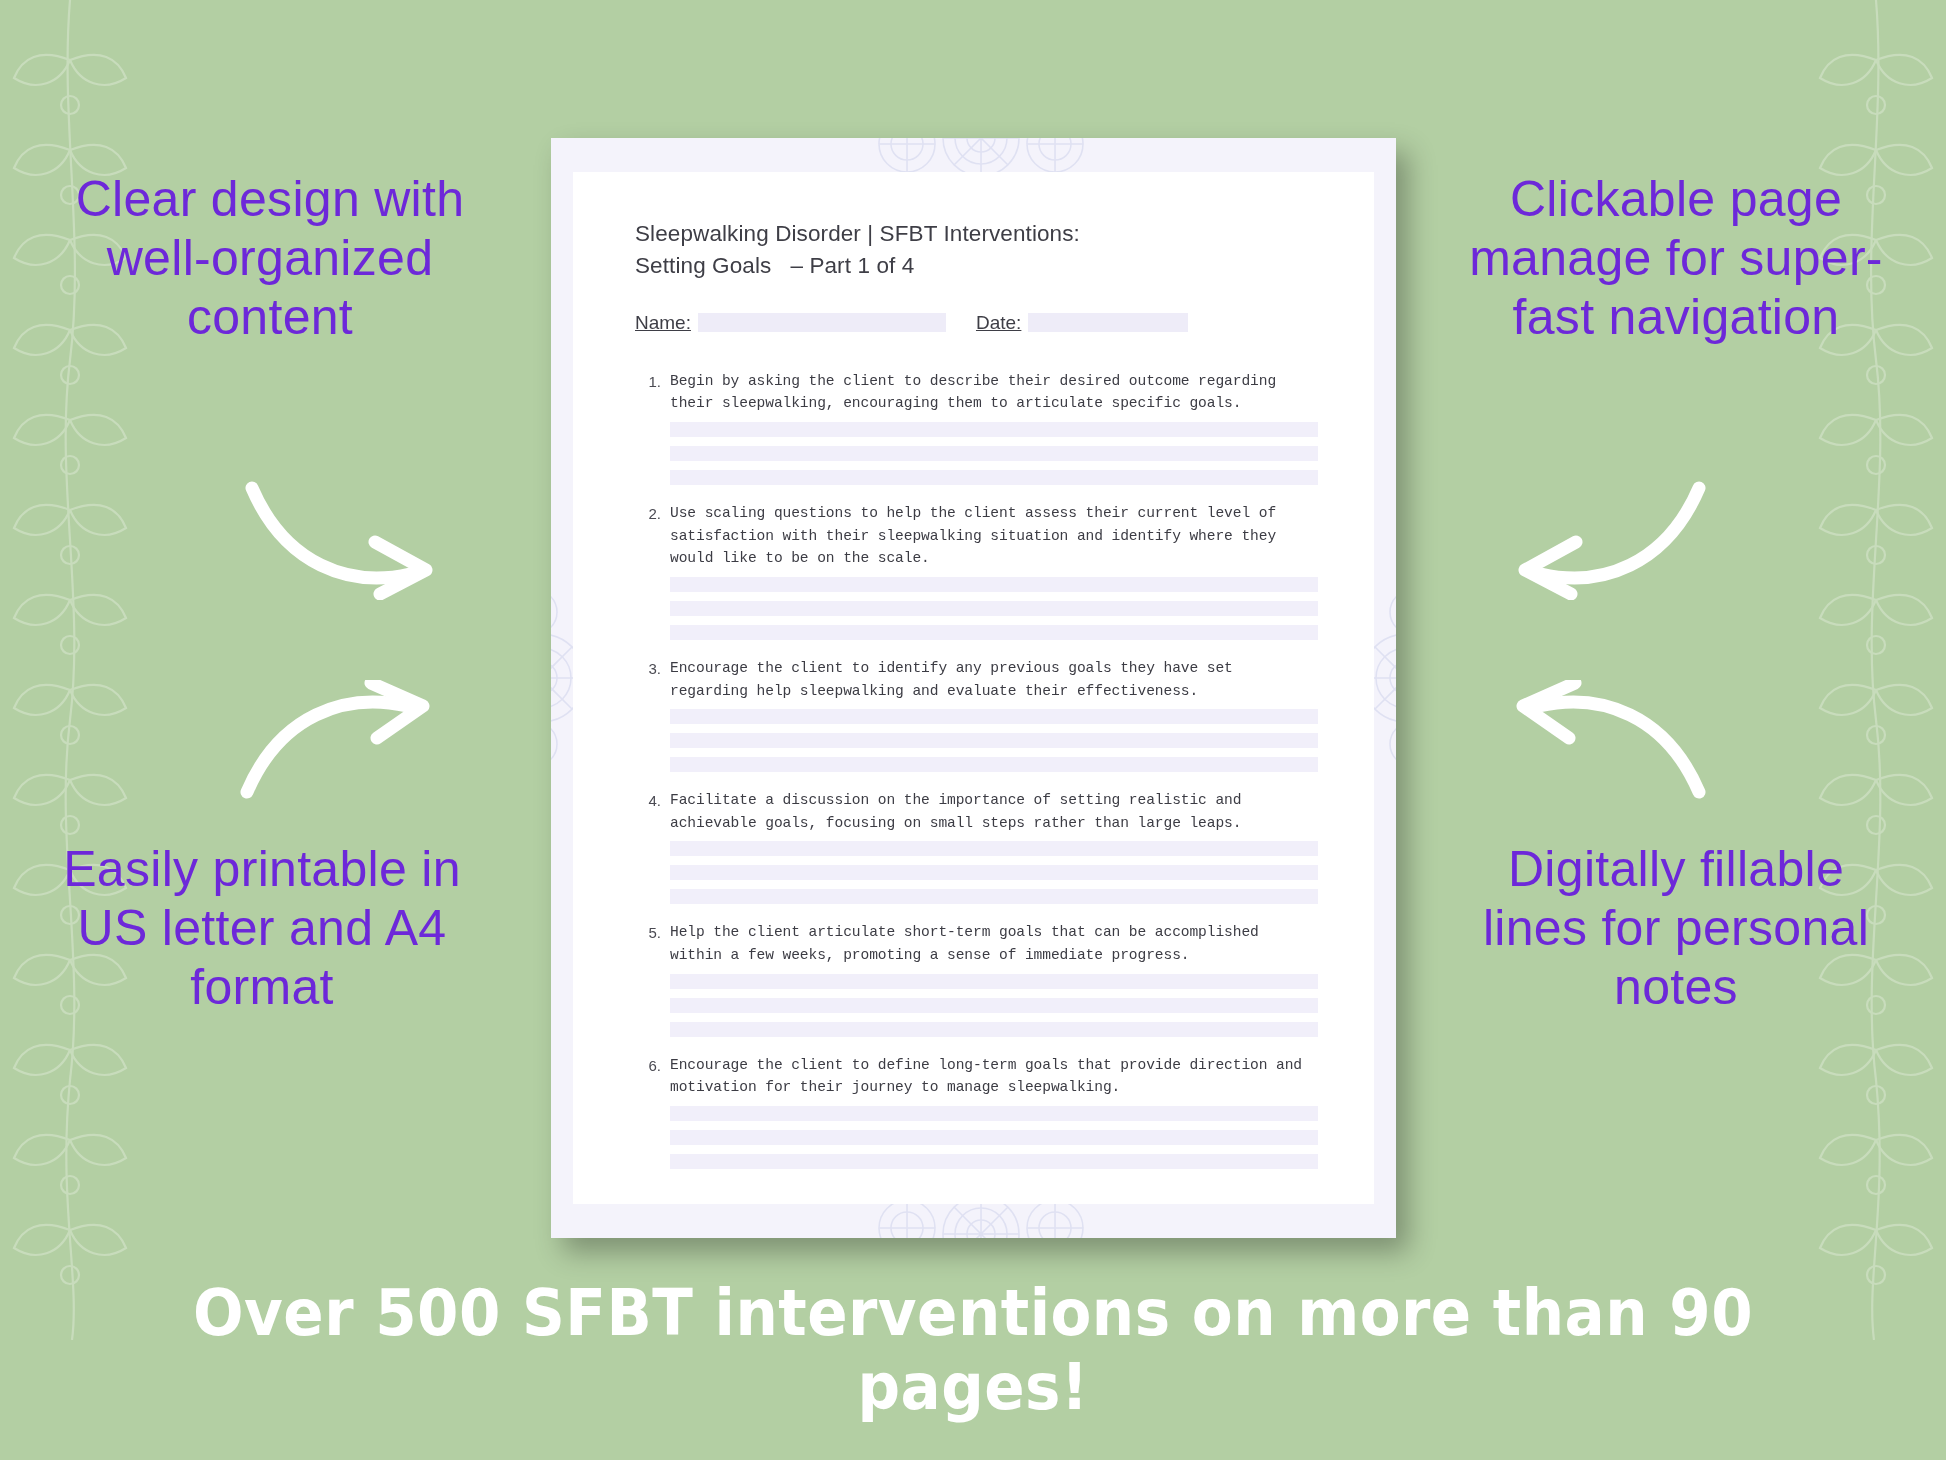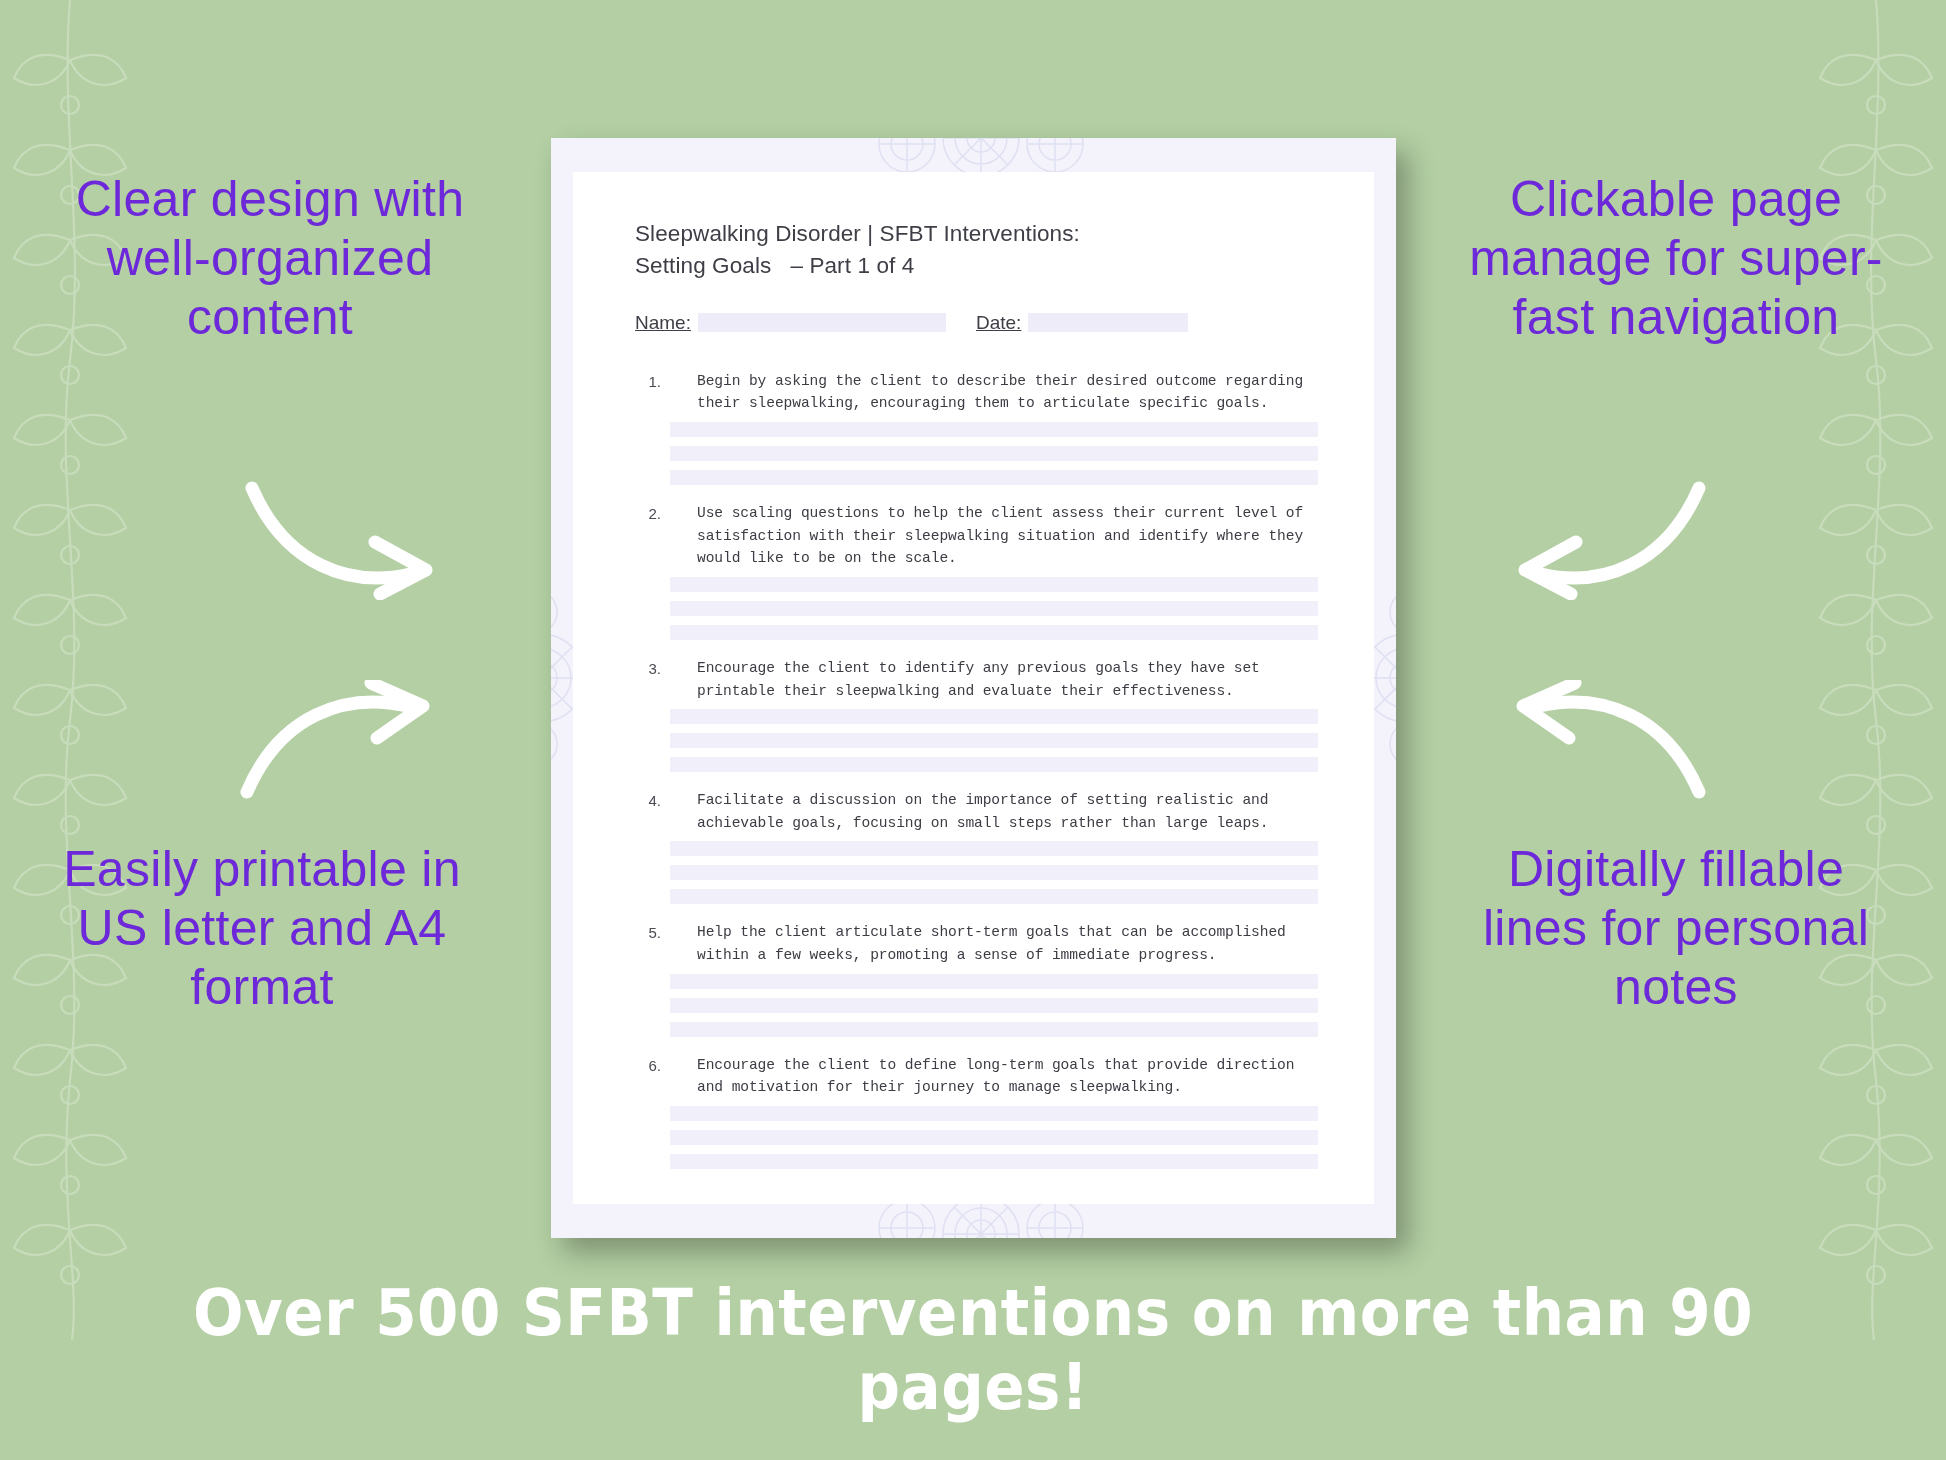--- a/index.html
+++ b/index.html
@@ -132,21 +132,20 @@
     color: #4a4a52;
     line-height: 1.55;
   }
   .item-body { flex: 1 1 auto; }
   .item-text {
     font-family: "Liberation Mono", monospace;
     font-size: 14.6px;
     line-height: 1.55;
     color: #3c3c44;
     letter-spacing: -0.1px;
-    margin-left: 27px;
   }
   .lines { margin-top: 7px; }
   .fill-line {
     height: 15px;
     background: #f1effa;
     margin-bottom: 9px;
   }
 
   .doc-footer {
     position: absolute;
@@ -421,21 +420,21 @@
                 <div class="fill-line"></div>
                 <div class="fill-line"></div>
                 <div class="fill-line"></div>
               </div>
             </div>
           </div>
 
           <div class="item">
             <div class="item-num">3.</div>
             <div class="item-body">
-              <div class="item-text">Encourage the client to identify any previous goals they have set printable their sleepwalking and evaluate their effectiveness.</div>
+              <div class="item-text">Encourage the client to identify any previous goals they have set regarding help sleepwalking and evaluate their effectiveness.</div>
               <div class="lines">
                 <div class="fill-line"></div>
                 <div class="fill-line"></div>
                 <div class="fill-line"></div>
               </div>
             </div>
           </div>
 
           <div class="item">
             <div class="item-num">4.</div>

